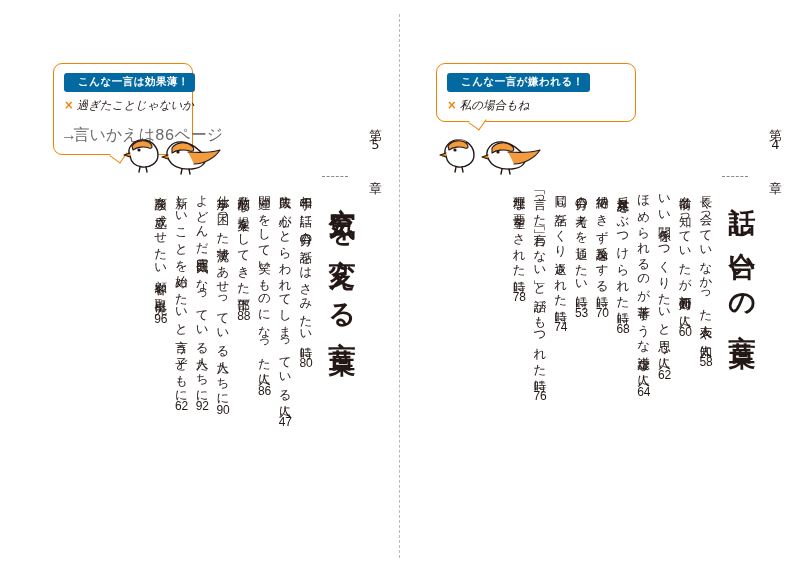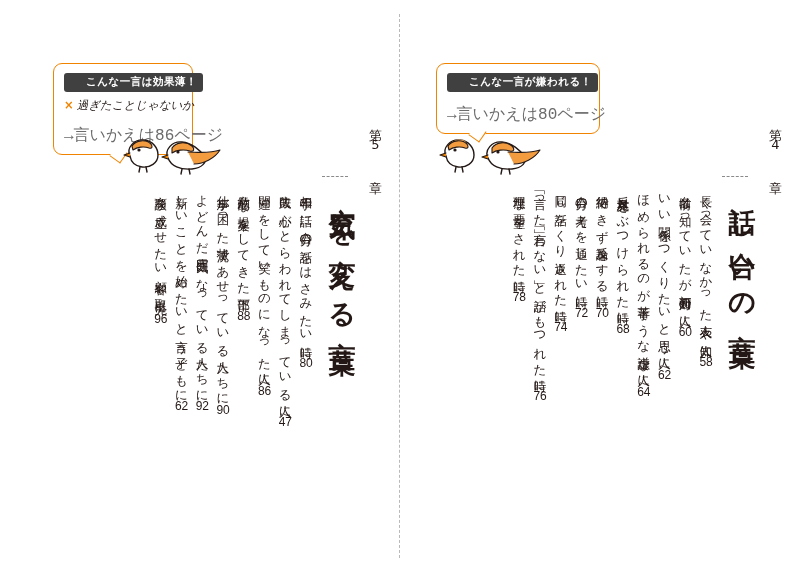--- a/index.html
+++ b/index.html
@@ -97,25 +97,25 @@
   .callout {
     position: absolute;
     border: 1.6px solid #f08300;
     border-radius: 9px;
     background: #ffffff;
     padding: 7px 10px 8px 10px;
     box-sizing: border-box;
   }
   .callout-head {
     display: inline-block;
-    background: #404040;
+    background: #0369a1;
     color: #ffffff;
     font-size: 10.5px;
     font-weight: bold;
-    padding: 2px 6px 3px 22px;
+    padding: 2px 6px 3px 14px;
     border-radius: 3px;
     letter-spacing: 0.5px;
     font-family: "DejaVu Sans", "Liberation Sans", sans-serif;
     white-space: nowrap;
   }
   .callout-line {
     margin-top: 6px;
     font-size: 11.5px;
     color: #231815;
     font-family: "DejaVu Sans", "Liberation Sans", sans-serif;
@@ -151,23 +151,25 @@
 </style>
 </head>
 <body>
 
 <div class="page">
 
   <div class="fold"></div>
 
   <div class="chapter right">
 
-    <div class="callout" style="left: 36px; top: 63px; width: 164px;">
+    <div class="callout" style="left: 36px; top: 63px; width: 200px;">
       <span class="callout-head">こんな一言が嫌われる！</span>
-      <div class="callout-sub">→言いかえは80ページ</div>
+      <div class="callout-line">
+        <span class="mark">×</span><span>私の場合もね</span>
+      </div>
       <div class="callout-tail"></div>
     </div>
 
     <div class="bird" style="left: 36px; top: 126px; width: 110px; height: 52px;">
       <svg width="110" height="52" viewBox="0 0 110 52">
         <g fill="none" stroke="#231815" stroke-width="1.4" stroke-linecap="round" stroke-linejoin="round">
 
           <path d="M10 30 C6 22, 14 13, 24 14 C33 15, 38 22, 38 29 C38 37, 30 42, 22 41 C14 40, 11 36, 10 30 Z" fill="#ffffff"></path>
           <path d="M14 18 C18 13, 26 12, 30 16" fill="#f5b36a" stroke="none"></path>
           <path d="M12 20 C16 14, 26 13, 31 18 C33 21, 32 23, 29 22 C24 20, 17 21, 13 24 Z" fill="#f29b3f" stroke="#231815" stroke-width="1.1"></path>
@@ -209,21 +211,21 @@
       <div class="toc-entry">
         <span class="toc-text">反対意見をぶつけられた時に</span>
         <span class="toc-page">68</span>
       </div>
       <div class="toc-entry">
         <span class="toc-text">納得できず反論をする時に</span>
         <span class="toc-page">70</span>
       </div>
       <div class="toc-entry">
         <span class="toc-text">自分の考えを通したい時に</span>
-        <span class="toc-page">72</span>
+        <span class="toc-page">53</span>
       </div>
       <div class="toc-entry">
         <span class="toc-text">同じ話をくり返された時に</span>
         <span class="toc-page">74</span>
       </div>
       <div class="toc-entry">
         <span class="toc-text">「言った」「言わない」と話がもつれた時に</span>
         <span class="toc-page">76</span>
       </div>
       <div class="toc-entry">

